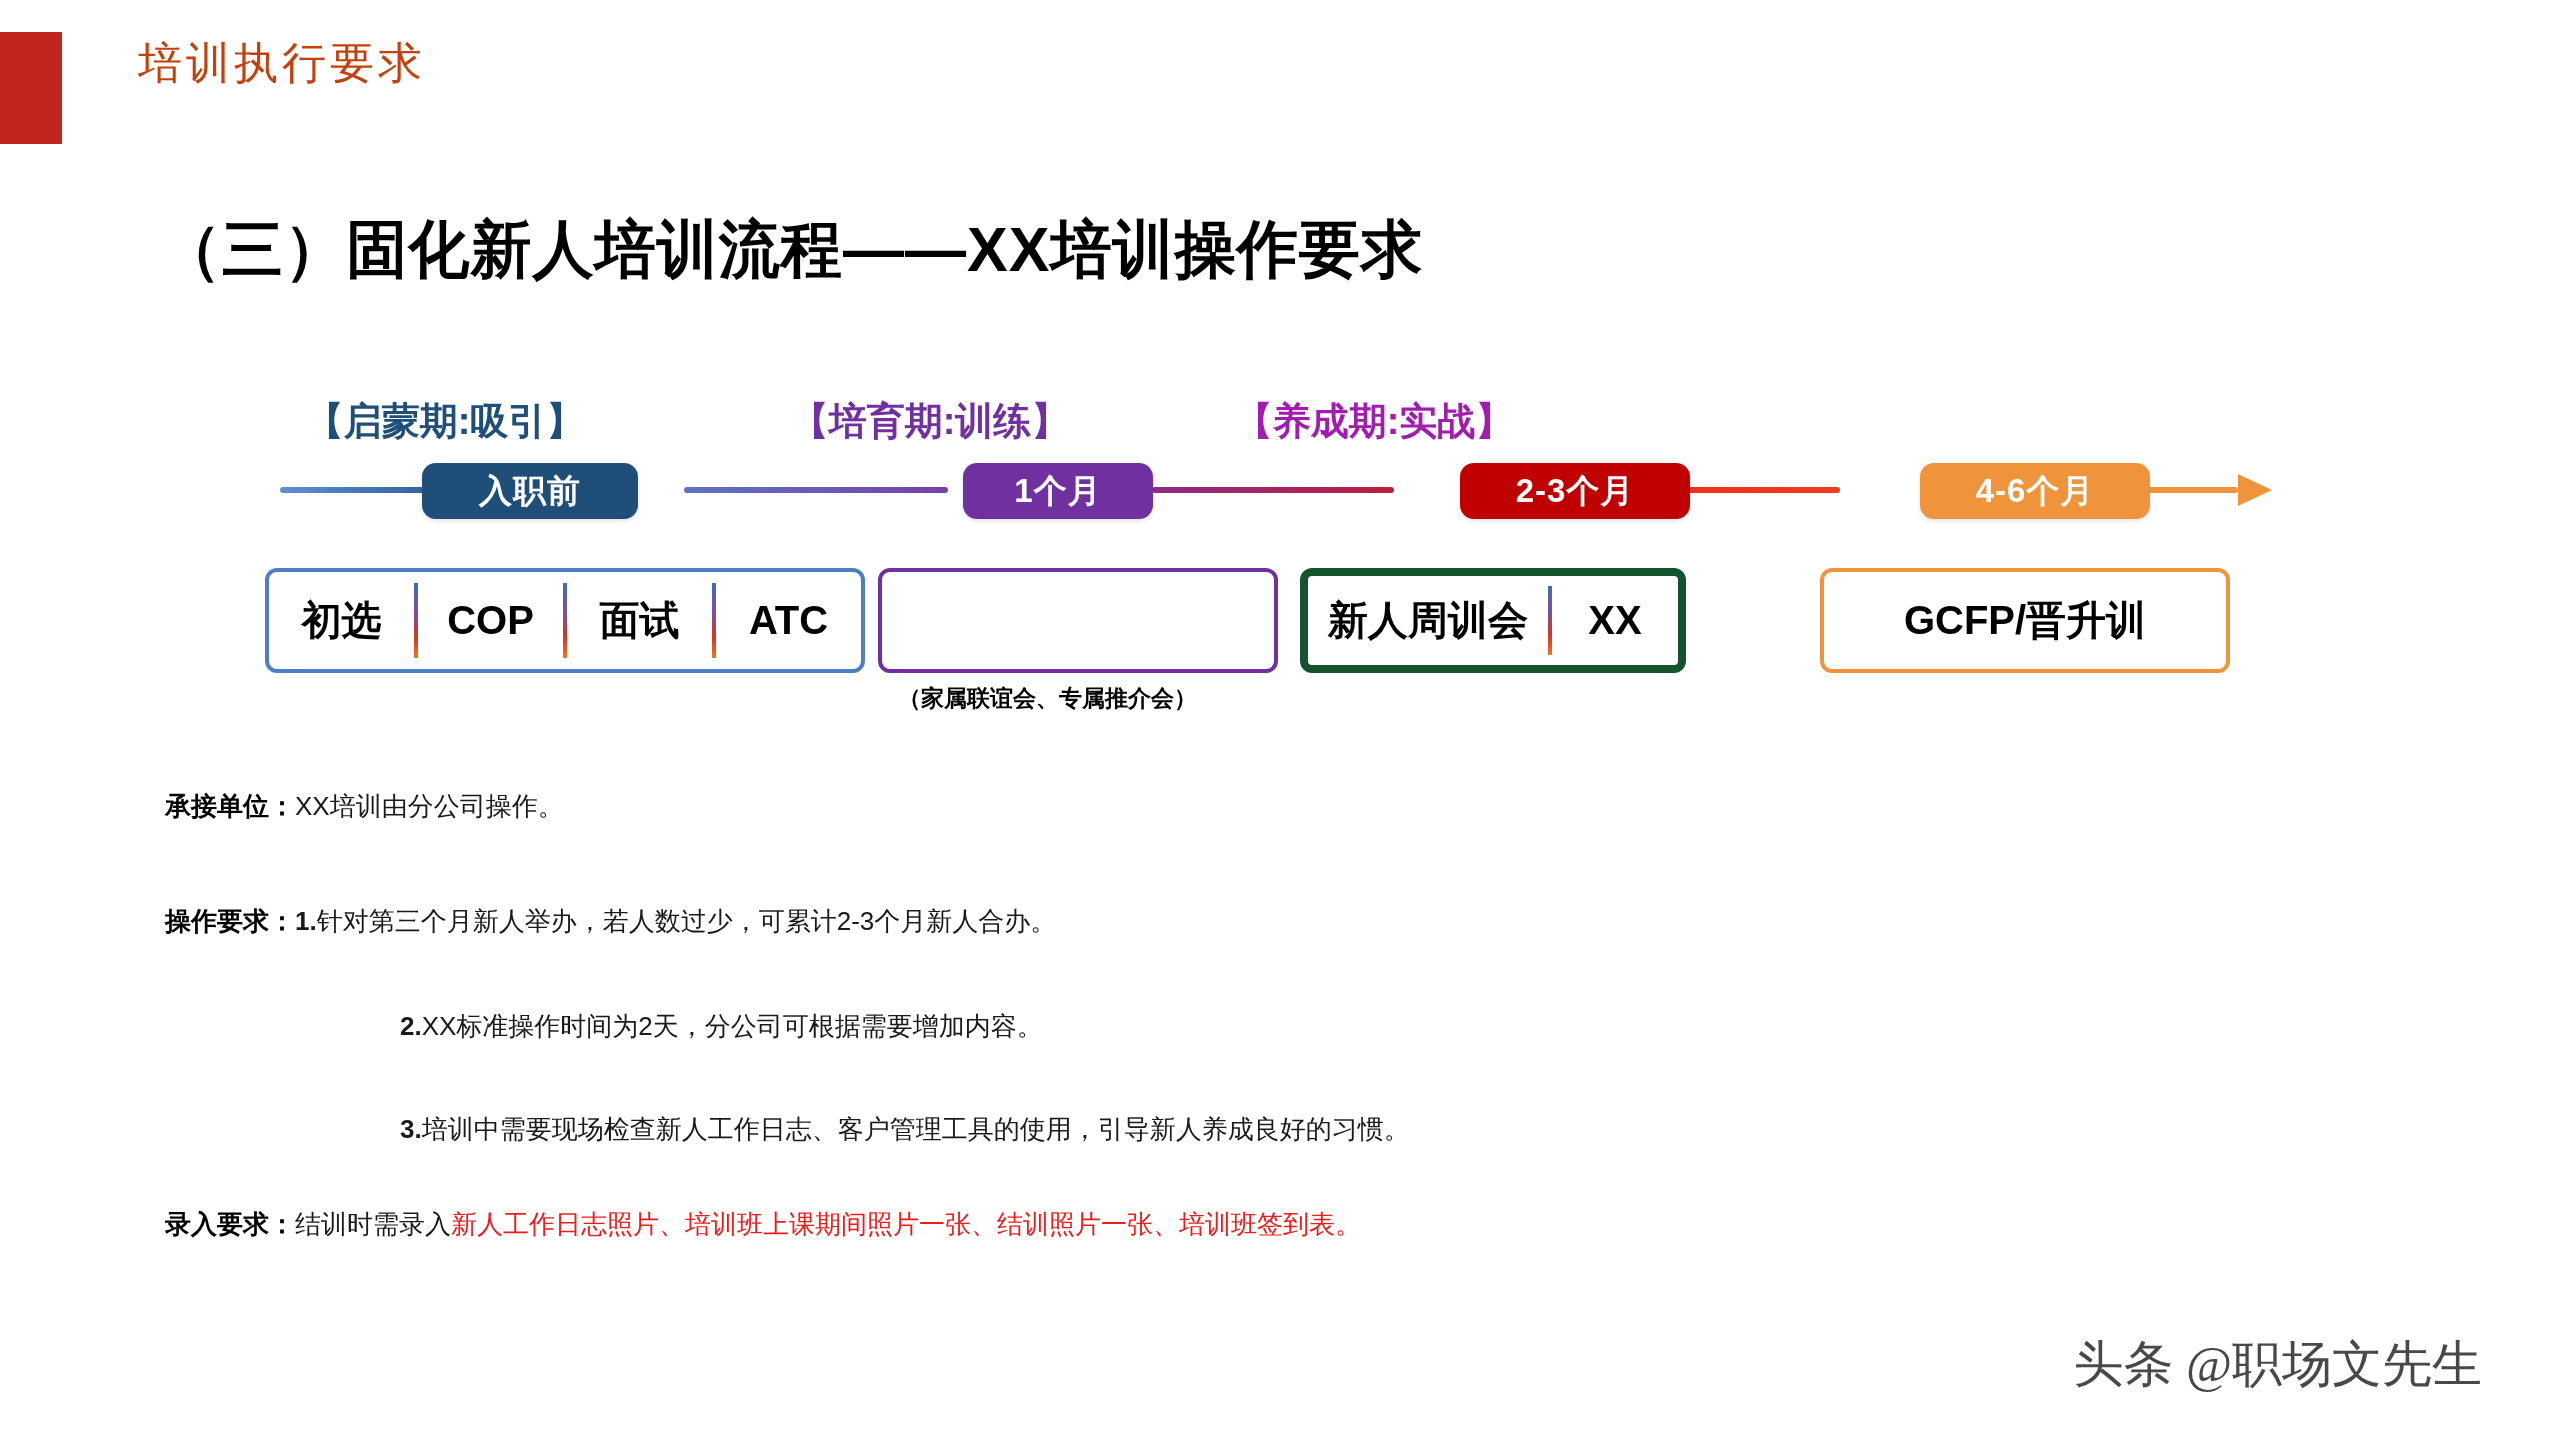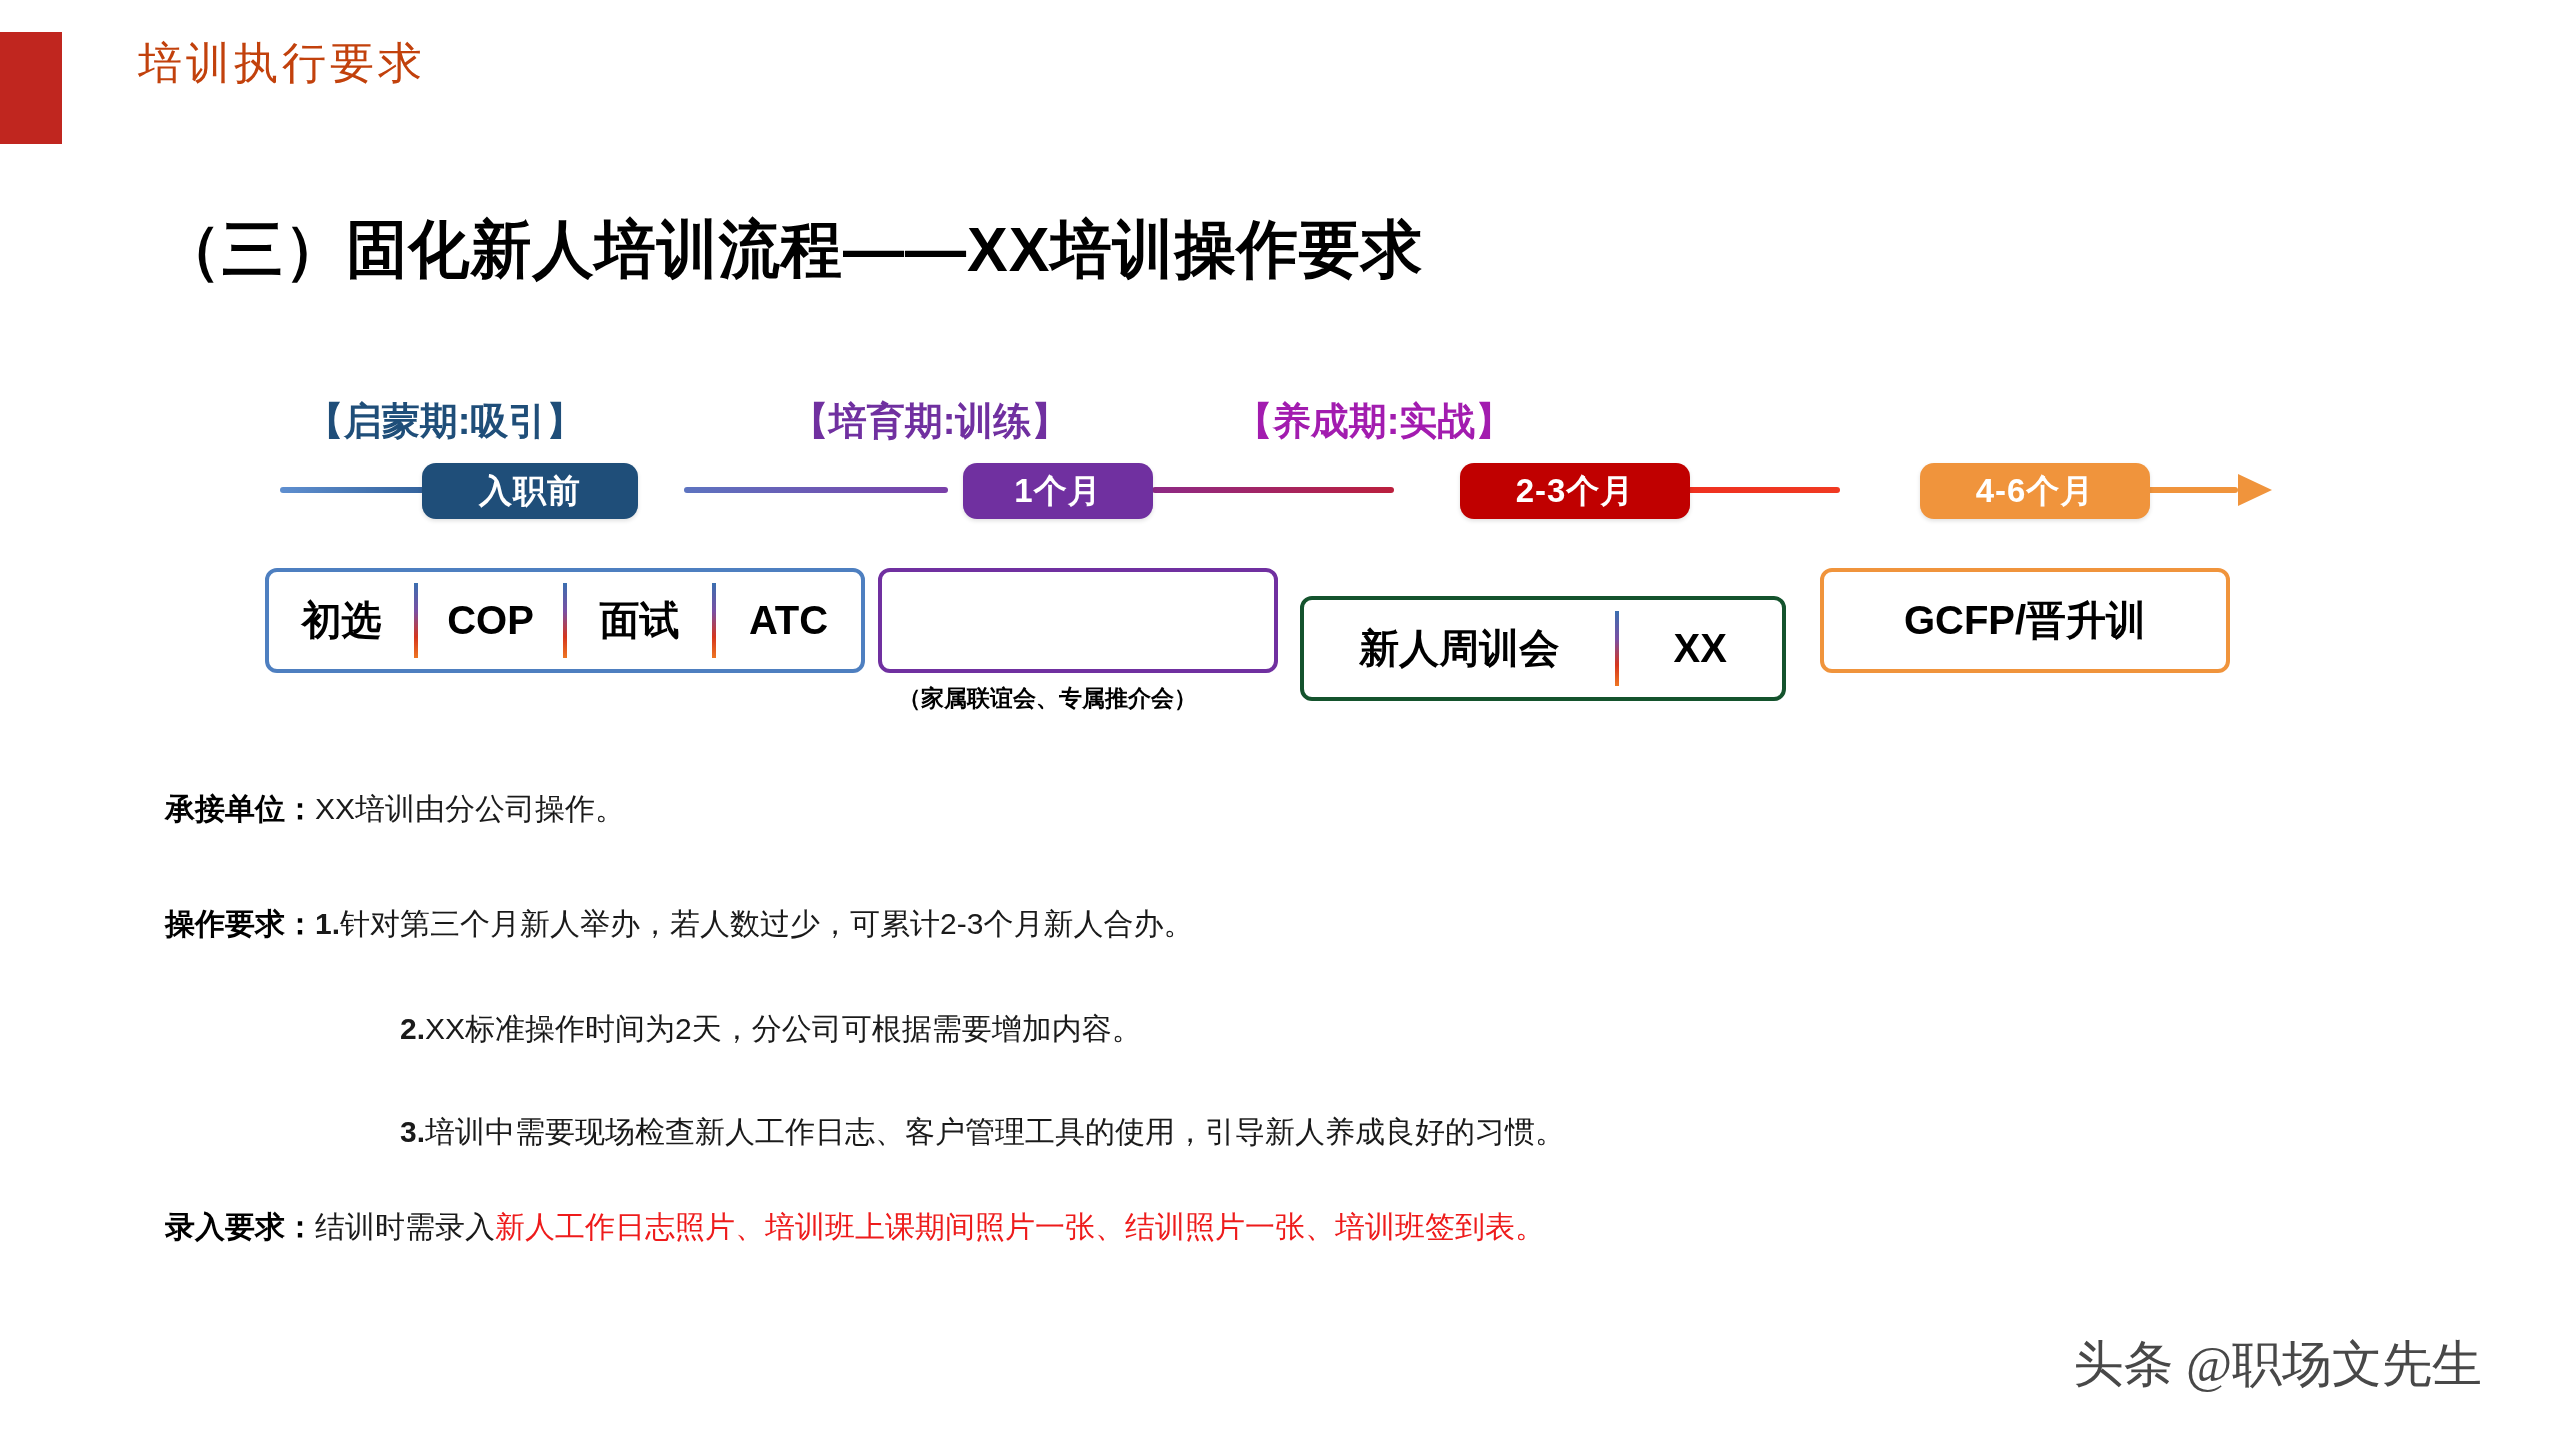--- a/index.html
+++ b/index.html
@@ -59,21 +59,21 @@
   .divider{
     width:4px;height:78%;align-self:center;
     background:linear-gradient(to bottom,#3a6fb0 0%,#7a4fa3 38%,#d6361e 72%,#ee7623 100%);
   }
   .box-caption{
     position:absolute;top:683px;
     font-size:23px;font-weight:bold;color:#000;white-space:nowrap;
   }
 
   
-  .body-line{position:absolute;font-size:30px;color:#1a1a1a;white-space:nowrap;line-height:1.25;}
+  .body-line{position:absolute;font-size:26px;color:#1a1a1a;white-space:nowrap;line-height:1.25;}
   .body-line b{font-weight:bold;color:#000;}
   .num{font-weight:bold;}
   .red{color:#ee1b1b;}
 
   
   .watermark{
     position:absolute;right:78px;bottom:42px;
     font-size:50px;color:#2f2f2f;opacity:.88;white-space:nowrap;
     font-family:"Liberation Serif","DejaVu Serif",serif;
   }
@@ -120,21 +120,21 @@
     <div class="cell">COP</div>
     <div class="divider"></div>
     <div class="cell">面试</div>
     <div class="divider"></div>
     <div class="cell">ATC</div>
   </div>
 
   <div class="sbox" style="left:878px;width:400px;border:4px solid #7030a0;"></div>
   <div class="box-caption" style="left:898px;">（家属联谊会、专属推介会）</div>
 
-  <div class="sbox" style="left:1300px;width:486px;border:4px solid #14532d;margin-top:28px;">
+  <div class="sbox" style="left:1300px;width:386px;border:8px solid #14532d;">
     <div class="cell" style="flex:1.9;">新人周训会</div>
     <div class="divider"></div>
     <div class="cell">XX</div>
   </div>
 
   <div class="sbox" style="left:1820px;width:410px;border:4px solid #f0943c;">
     <div class="cell">GCFP/晋升训</div>
   </div>
 
   <div class="body-line" style="left:165px;top:790px;">

